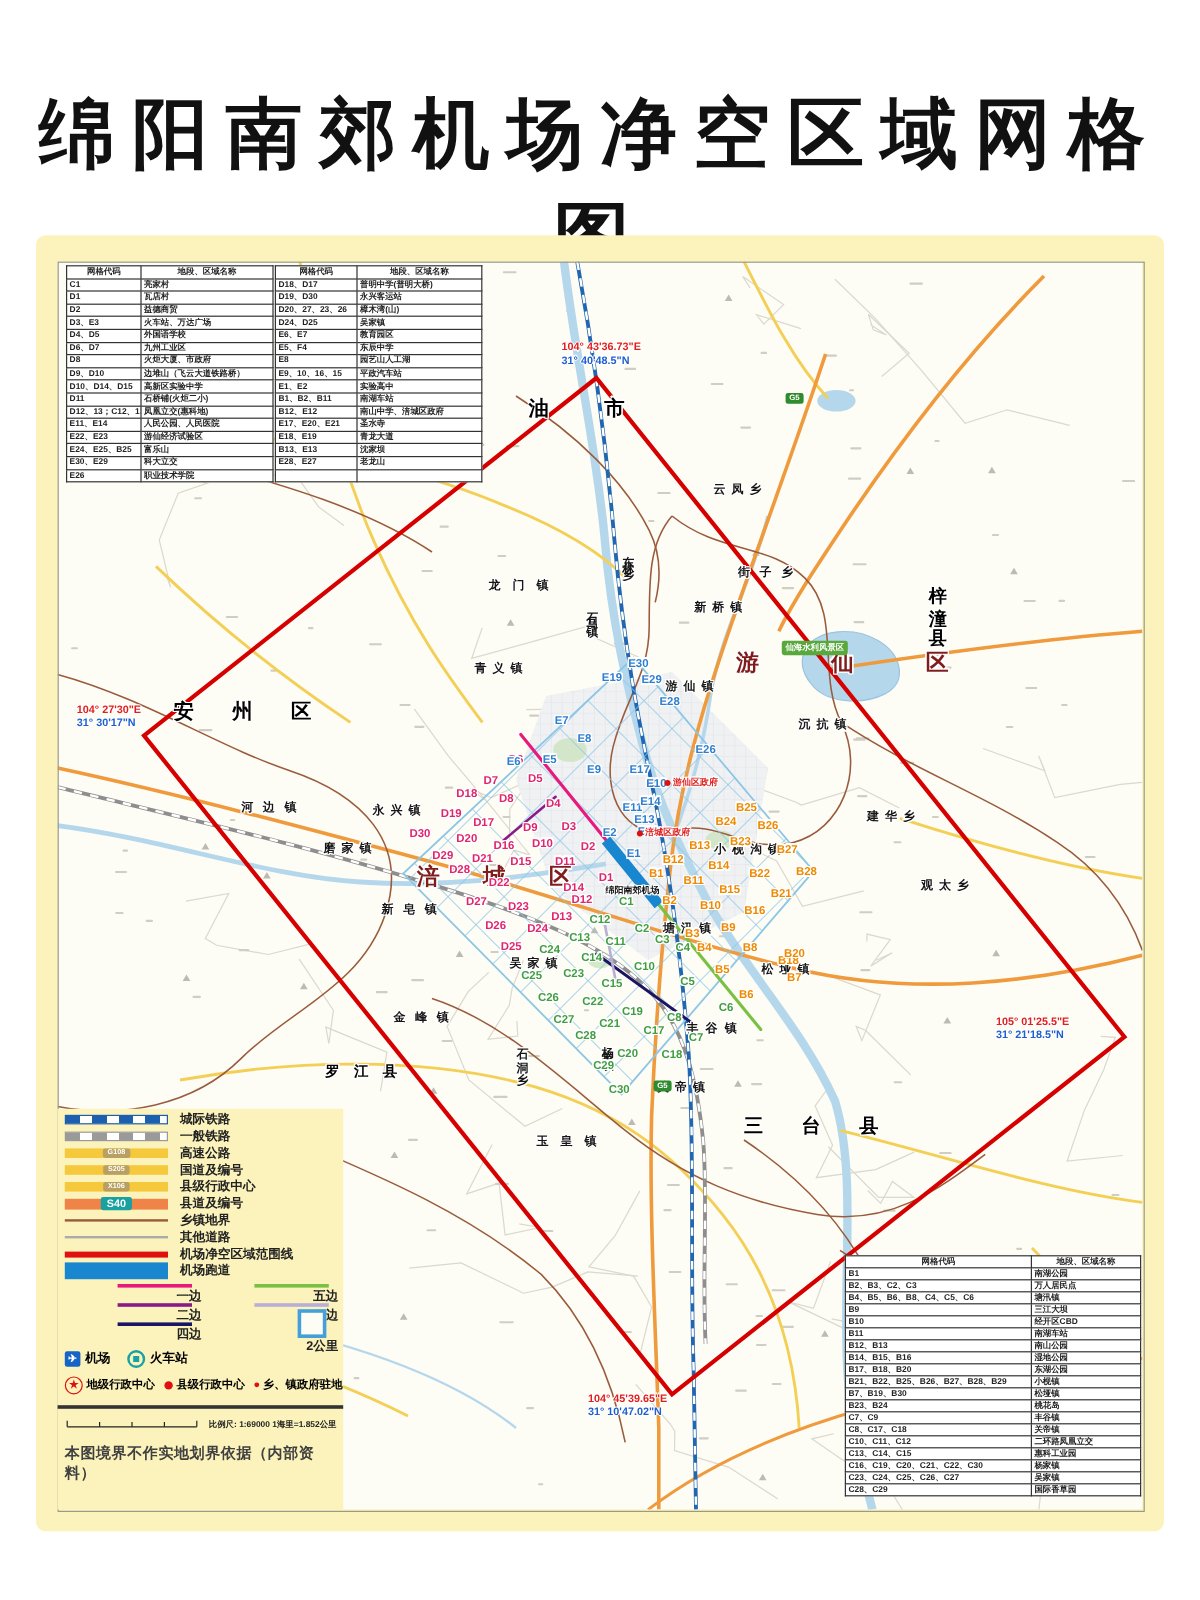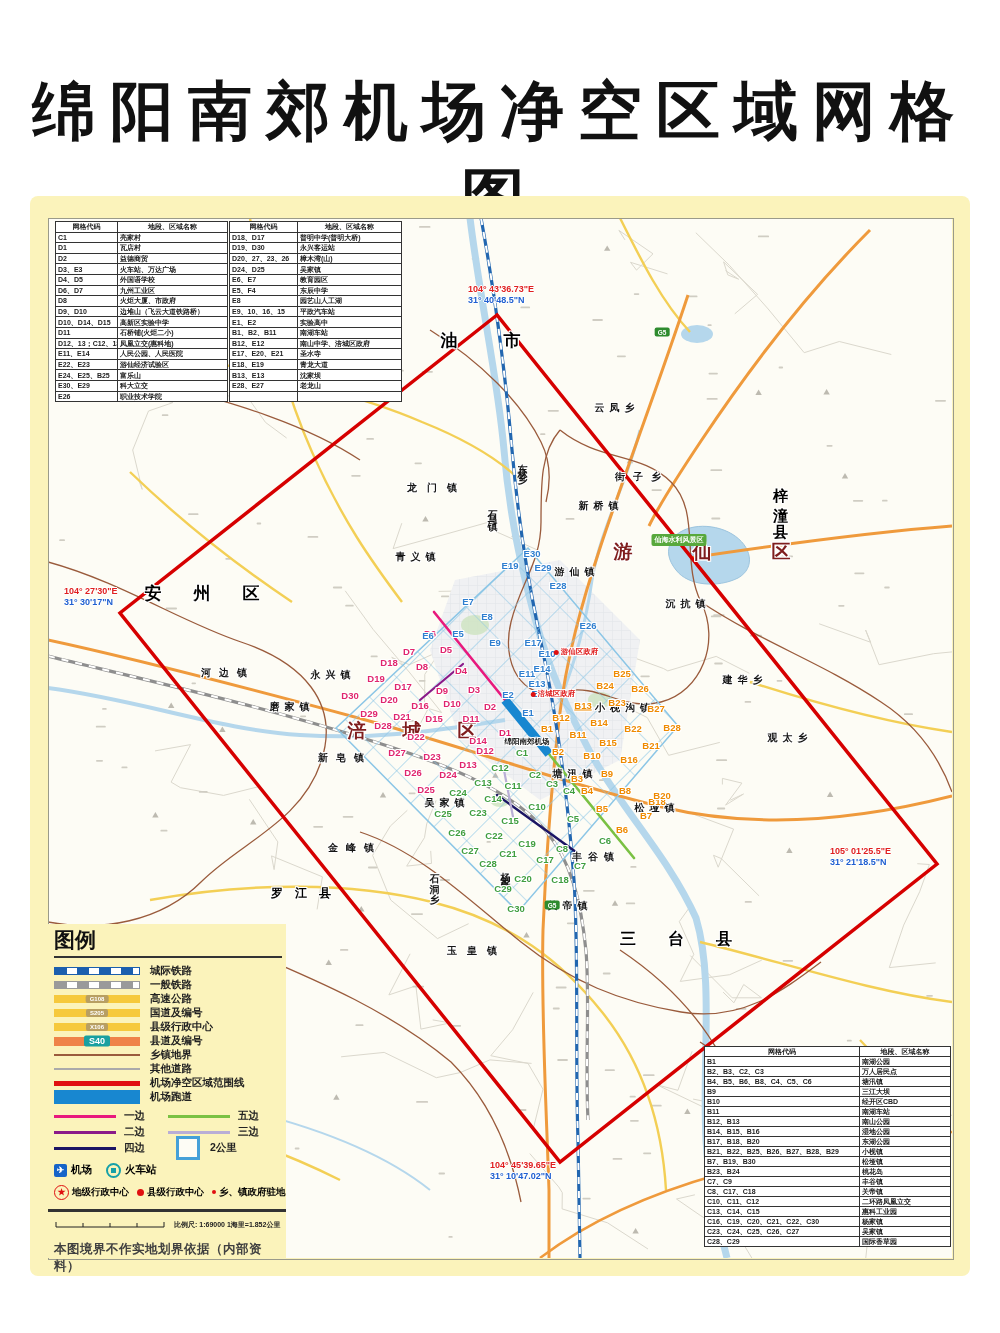--- a/index.html
+++ b/index.html
@@ -50,21 +50,21 @@
   .line-brown{height:2px;background:#9a5b3c;}
   .line-gray{height:2px;background:#aaa;}
   .line-red{height:5px;background:#e01010;}
   .runway-sw{height:14px;background:#1887d0;}
   .badge{position:absolute;left:50%;top:50%;transform:translate(-50%,-50%);color:#fff;font-size:6px;font-weight:bold;
      background:#b89f62;padding:1px 4px;border-radius:2px;line-height:1;}
   .badge.teal{background:#19a0a0;font-size:9px;padding:1px 5px;}
   .lg-label{font-size:10.5px;font-weight:bold;color:#222;white-space:nowrap;}
   .lg-edges{margin-top:4px;}
   .lg-edge-row{display:flex;align-items:center;height:16px;}
-  .edge-slot{display:flex;align-items:center;width:115px;}
+  .edge-slot{display:flex;align-items:flex-end;width:115px;flex-direction:column;}
   .edge-line{width:62px;height:3px;margin-right:8px;}
   .cell-sq{width:18px;height:18px;border:3px solid #45a0d8;background:#fdfcf5;margin:0 10px 0 8px;}
   .lg-poi{display:flex;align-items:center;gap:14px;height:22px;margin-top:3px;}
   .poi-item{display:flex;align-items:center;gap:4px;font-size:10.5px;font-weight:bold;}
   .airport-ic{width:13px;height:13px;background:#1664c8;border-radius:2px;color:#fff;font-size:9px;line-height:13px;text-align:center;}
   .train-ic{width:11px;height:11px;border:2px solid #16a0a8;border-radius:50%;position:relative;}
   .train-ic::after{content:"";position:absolute;left:3px;top:3px;width:5px;height:5px;background:#16a0a8;}
   .lg-admin{display:flex;align-items:center;gap:8px;height:22px;font-size:9.5px;font-weight:bold;flex-wrap:nowrap;}
   .admin-item{display:flex;align-items:center;gap:3px;white-space:nowrap;}
   .star-ic{width:13px;height:13px;border:1.5px solid #e01010;border-radius:50%;color:#e01010;font-size:9px;line-height:12px;text-align:center;}
@@ -433,27 +433,27 @@
       <div class="mlabel g-lbl s-e" style="left: 588px; top: 625px;">E26</div>
       <div class="mlabel g-lbl s-e" style="left: 558px; top: 585px;">E28</div>
       <div class="mlabel g-lbl s-e" style="left: 543px; top: 567px;">E29</div>
       <div class="mlabel g-lbl s-e" style="left: 532px; top: 553px;">E30</div>
       <div class="mlabel g-lbl s-b" style="left: 547px; top: 728px;">B1</div>
       <div class="mlabel g-lbl s-b" style="left: 558px; top: 751px;">B2</div>
       <div class="mlabel g-lbl s-b" style="left: 577px; top: 778px;">B3</div>
       <div class="mlabel g-lbl s-b" style="left: 587px; top: 790px;">B4</div>
       <div class="mlabel g-lbl s-b" style="left: 602px; top: 808px;">B5</div>
       <div class="mlabel g-lbl s-b" style="left: 622px; top: 829px;">B6</div>
-      <div class="mlabel g-lbl s-b" style="left: 646px; top: 815px;">B7</div>
+      <div class="mlabel g-lbl s-b" style="left: 662px; top: 815px;">B7</div>
       <div class="mlabel g-lbl s-b" style="left: 625px; top: 790px;">B8</div>
       <div class="mlabel g-lbl s-b" style="left: 607px; top: 773px;">B9</div>
       <div class="mlabel g-lbl s-b" style="left: 592px; top: 755px;">B10</div>
       <div class="mlabel g-lbl s-b" style="left: 578px; top: 734px;">B11</div>
       <div class="mlabel g-lbl s-b" style="left: 561px; top: 717px;">B12</div>
-      <div class="mlabel g-lbl s-b" style="left: 583px; top: 705px; text-decoration: underline;">B13</div>
+      <div class="mlabel g-lbl s-b" style="left: 583px; top: 705px;">B13</div>
       <div class="mlabel g-lbl s-b" style="left: 599px; top: 722px;">B14</div>
       <div class="mlabel g-lbl s-b" style="left: 608px; top: 742px;">B15</div>
       <div class="mlabel g-lbl s-b" style="left: 629px; top: 759px;">B16</div>
       <div class="mlabel g-lbl s-b" style="left: 657px; top: 801px;">B18</div>
       <div class="mlabel g-lbl s-b" style="left: 662px; top: 795px;">B20</div>
       <div class="mlabel g-lbl s-b" style="left: 651px; top: 745px;">B21</div>
       <div class="mlabel g-lbl s-b" style="left: 633px; top: 728px;">B22</div>
       <div class="mlabel g-lbl s-b" style="left: 617px; top: 702px;">B23</div>
       <div class="mlabel g-lbl s-b" style="left: 605px; top: 685px;">B24</div>
       <div class="mlabel g-lbl s-b" style="left: 622px; top: 673px;">B25</div>
@@ -747,21 +747,20 @@
           <td>吴家镇</td>
         </tr>
         <tr>
           <td>C28、C29</td>
           <td>国际香草园</td>
         </tr>
       </tbody>
   </table>
 
   <div id="legend">
-    <div class="lg-title">图例</div>
     <div id="lg-lines">
         <div class="lg-row">
           <div class="sw">
             <div class="sw-bar rail-blue"></div>
           </div>
           <span class="lg-label">城际铁路</span>
         </div>
         <div class="lg-row">
           <div class="sw">
             <div class="sw-bar rail-gray"></div>

